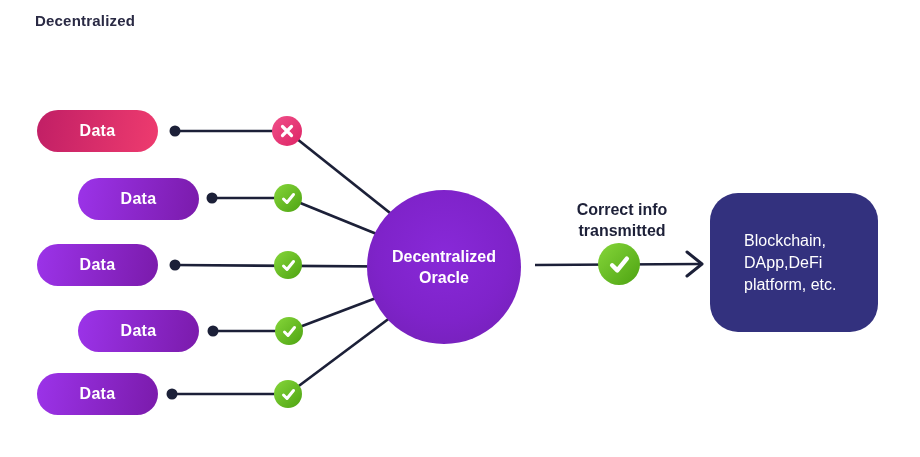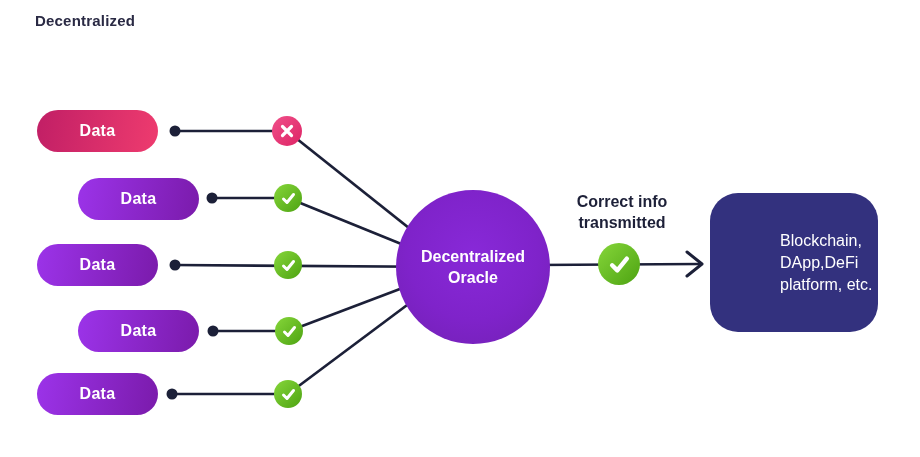--- a/index.html
+++ b/index.html
@@ -14,21 +14,21 @@
 
   .page-title{
     position:absolute;left:35px;top:12px;z-index:2;
     font-size:15px;font-weight:600;color:#2a2a44;letter-spacing:.2px;
   }
   .failure-label{
     position:absolute;left:230px;top:88px;width:120px;z-index:2;text-align:center;
     font-size:15px;font-weight:600;color:#1d2038;
   }
   .transmit-label{
-    position:absolute;left:542px;top:191px;width:160px;z-index:2;text-align:center;
+    position:absolute;left:542px;top:199px;width:160px;z-index:2;text-align:center;
     font-size:16px;font-weight:600;color:#1d2038;line-height:21px;white-space:pre-line;
   }
 
   .pill{
     position:absolute;width:121px;height:42px;border-radius:21px;z-index:2;
     display:flex;align-items:center;justify-content:center;
     color:#ffffff;font-size:16px;font-weight:700;letter-spacing:.3px;
   }
   .pill.failure{background:linear-gradient(100deg,#c32066 5%,#ec3a6e 95%);}
   .pill.ok{background:linear-gradient(100deg,#9a32e6 5%,#7c1cae 95%);}
@@ -46,34 +46,34 @@
   .badge.ok{width:28px;height:28px;background:linear-gradient(135deg,#86d63a,#4da312);}
   .badge.big{width:42px;height:42px;background:linear-gradient(135deg,#86d63a,#4da312);}
   .badge.b1{left:272px;top:116px;}
   .badge.b2{left:274px;top:184px;}
   .badge.b3{left:274px;top:251px;}
   .badge.b4{left:275px;top:317px;}
   .badge.b5{left:274px;top:380px;}
   .badge.b6{left:598px;top:243px;}
 
   .oracle{
-    position:absolute;left:396px;top:190px;width:154px;height:154px;border-radius:50%;z-index:2;
+    position:absolute;left:367px;top:190px;width:154px;height:154px;border-radius:50%;z-index:2;
     background:radial-gradient(circle at 50% 42%, #8829d8 0%, #7f23ca 55%, #7120b2 100%);
     display:flex;align-items:center;justify-content:center;
   }
   .oracle-label{
     width:132px;text-align:center;color:#ffffff;font-size:16px;font-weight:600;line-height:21px;
   }
 
   .dest-box{
     position:absolute;left:710px;top:193px;width:168px;height:139px;border-radius:28px;z-index:2;
     background:#33317e;display:flex;align-items:center;
   }
   .dest-label{
-    padding-left:34px;color:#ffffff;font-size:16px;font-weight:500;line-height:22px;white-space:pre-line;margin-left:36px;
+    padding-left:34px;color:#ffffff;font-size:16px;font-weight:500;line-height:22px;white-space:pre-line;
   }
 </style>
 </head>
 <body>
 
 <div class="canvas">
 
   <svg class="layer" width="920" height="457" viewBox="0 0 920 457">
     <line class="conn" x1="175" y1="131" x2="287" y2="131"></line>
     <line class="conn" x1="287" y1="131" x2="458" y2="267"></line>

